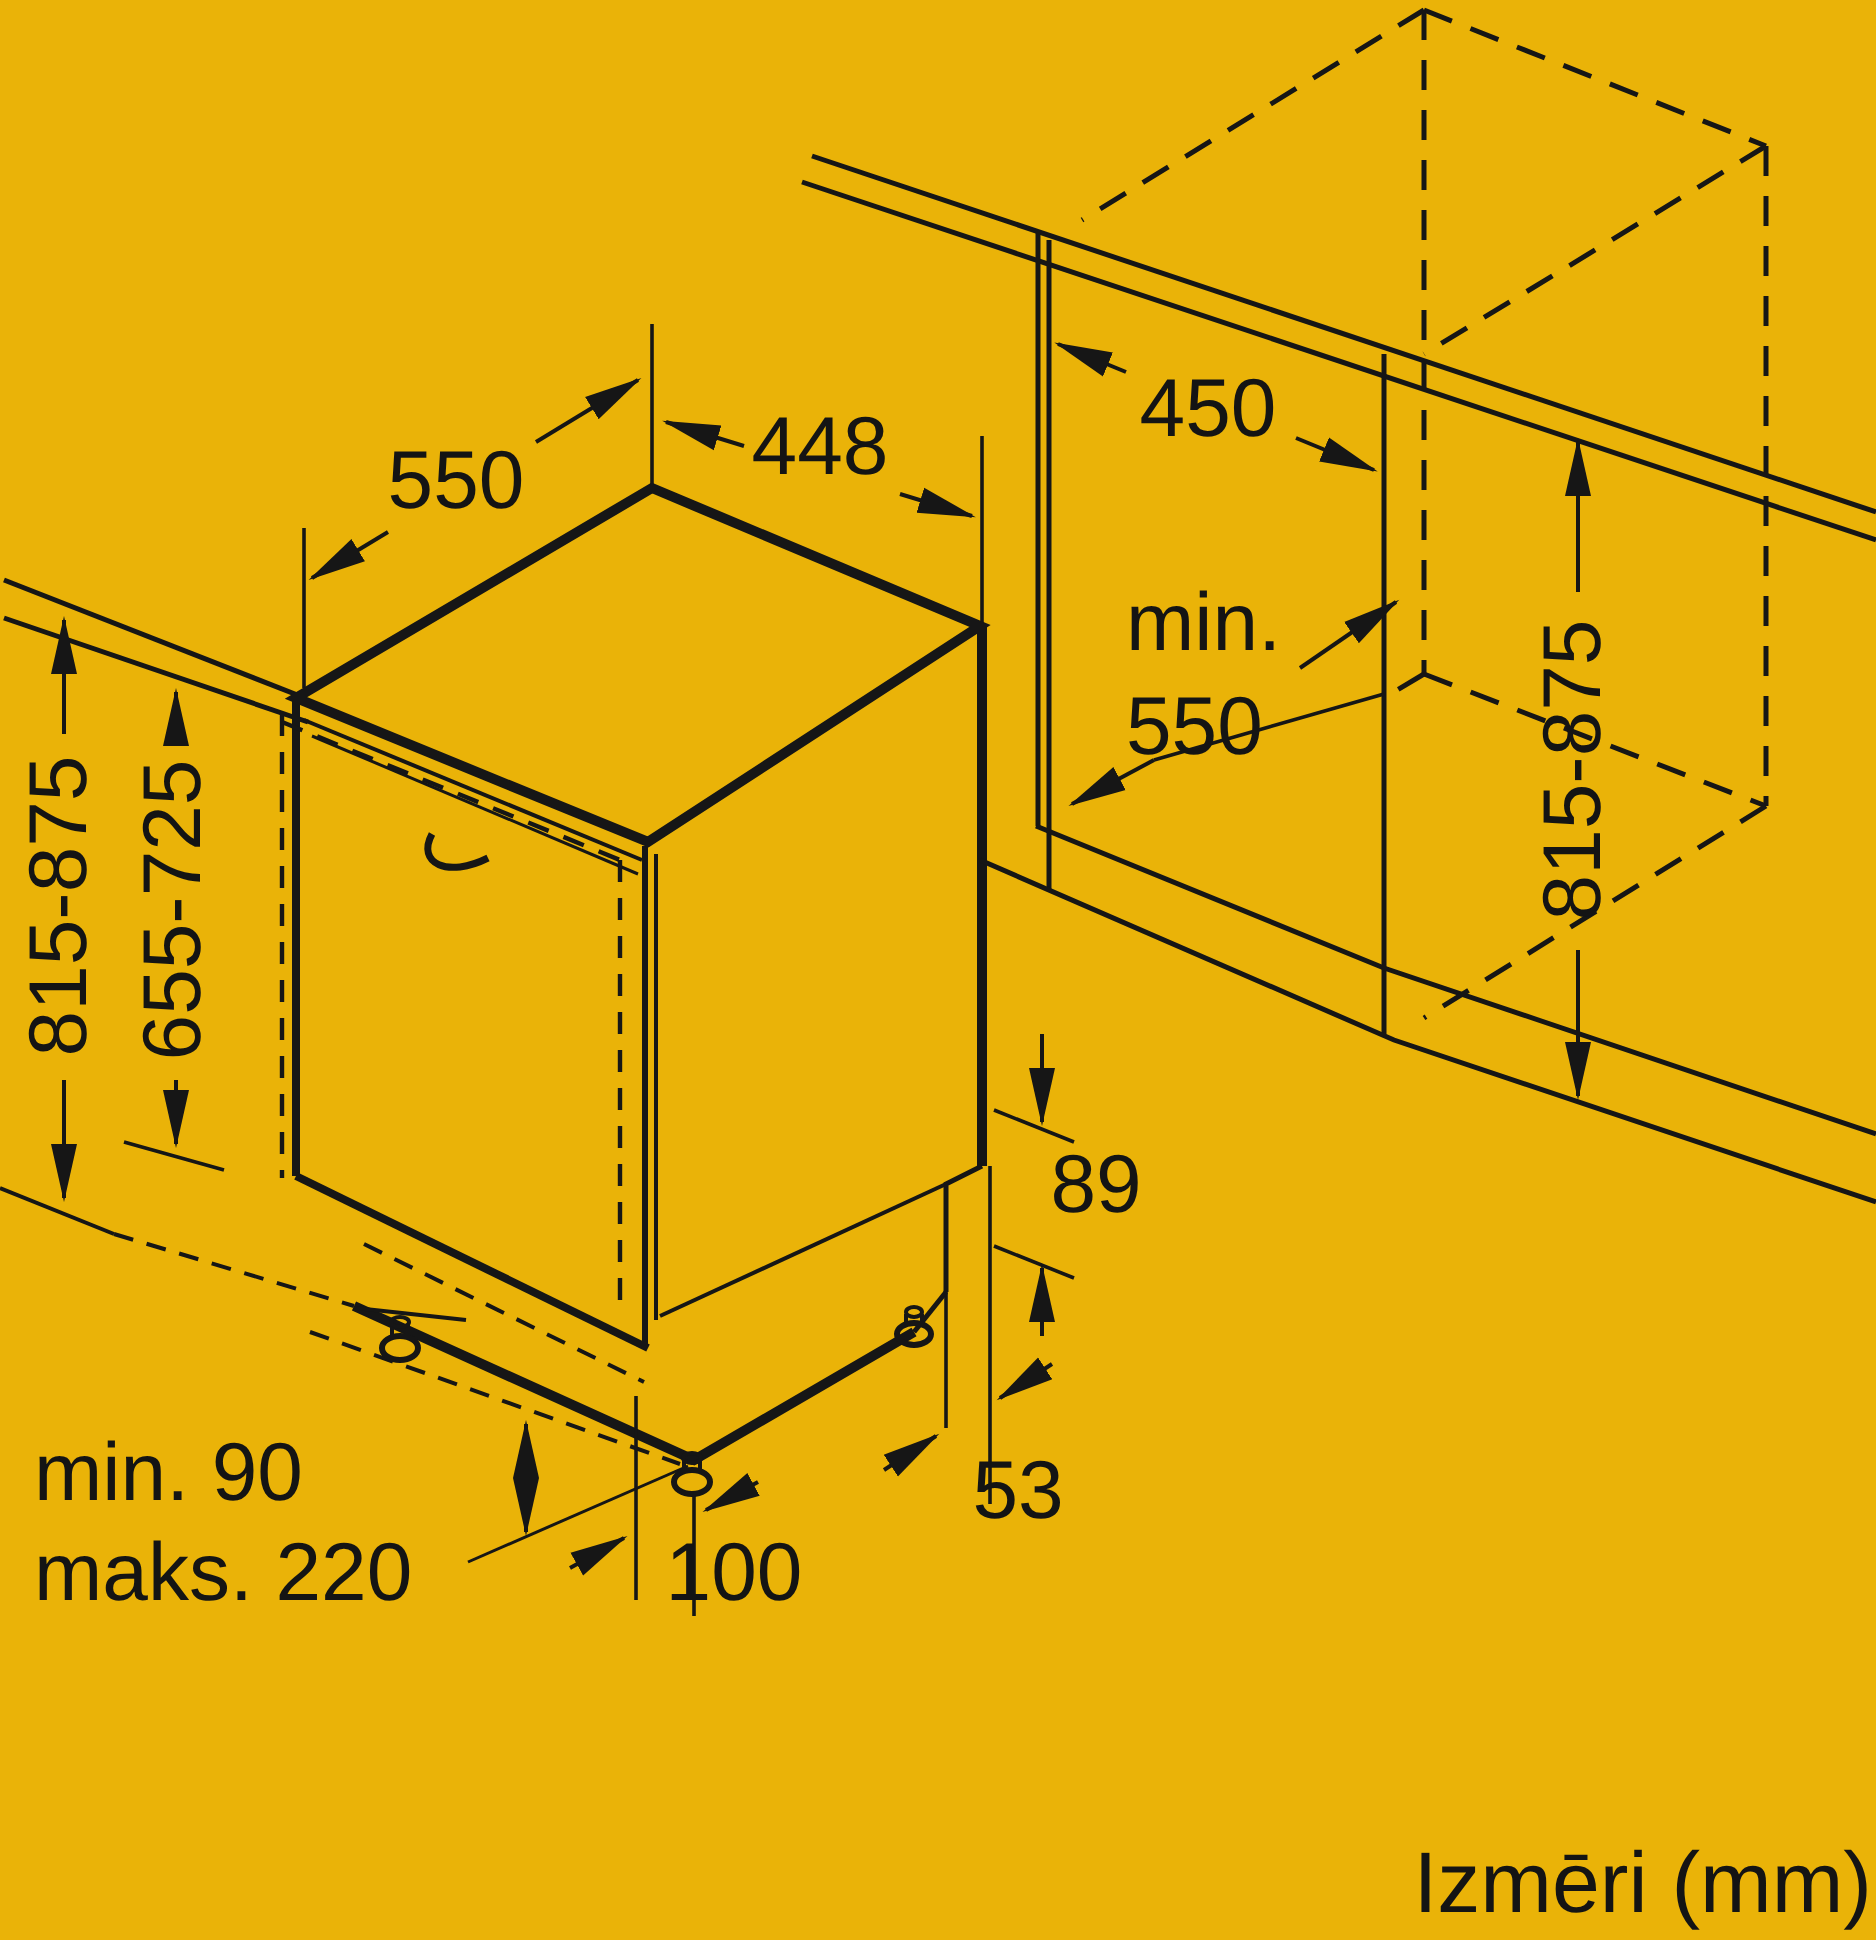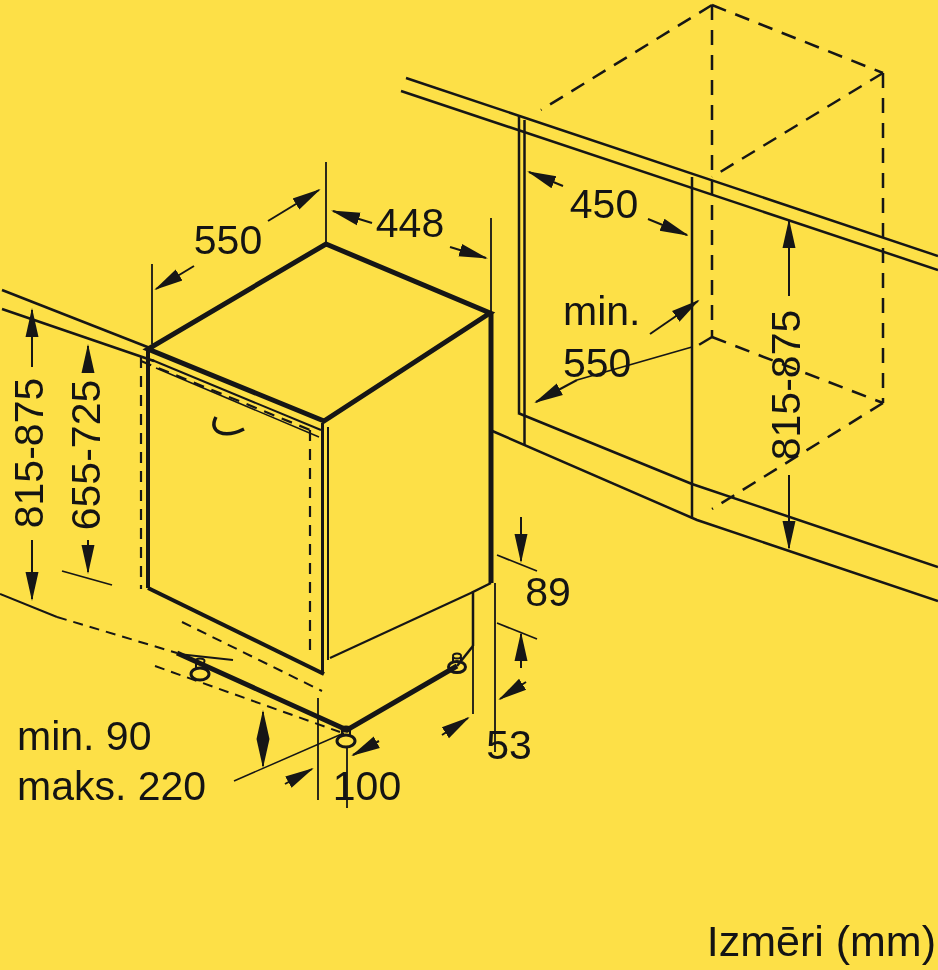--- a/index.html
+++ b/index.html
@@ -1,16 +1,16 @@
 <!DOCTYPE html>
 <html><head>
 <meta charset="utf-8">
 <style>
   html,body{margin:0;padding:0;background:#ffffff;}
-  .page{width:938px;height:970px;background:#fde047;position:relative;overflow:hidden;}
+  .page{width:938px;height:970px;background:#eab308;position:relative;overflow:hidden;}
   svg{display:block;}
   svg text{font-family:"Liberation Sans","DejaVu Sans",sans-serif;fill:#141414;}
   .dim-label{font-size:41px;}
   .caption{font-size:43px;}
   .ln{stroke:#161616;fill:none;}
 </style>
 </head>
 <body>
 
 <div class="page">

